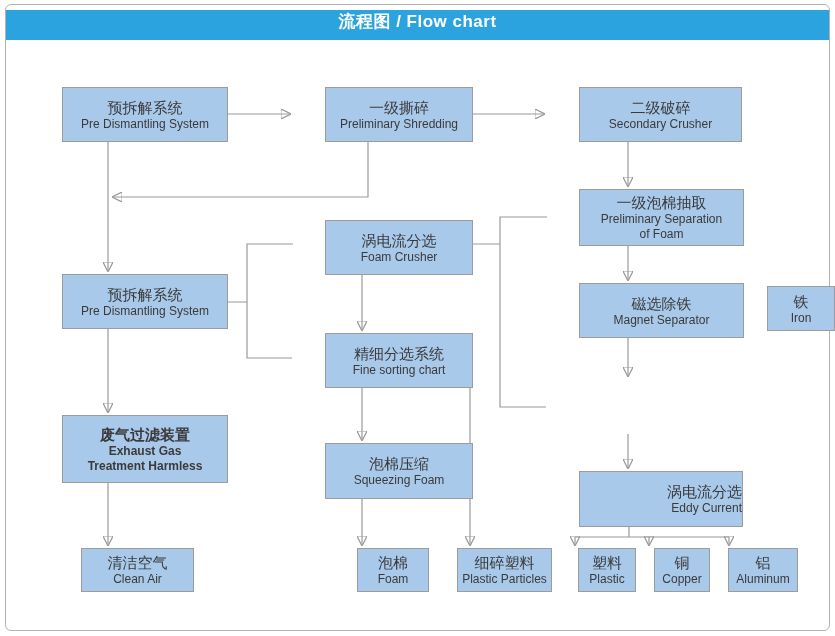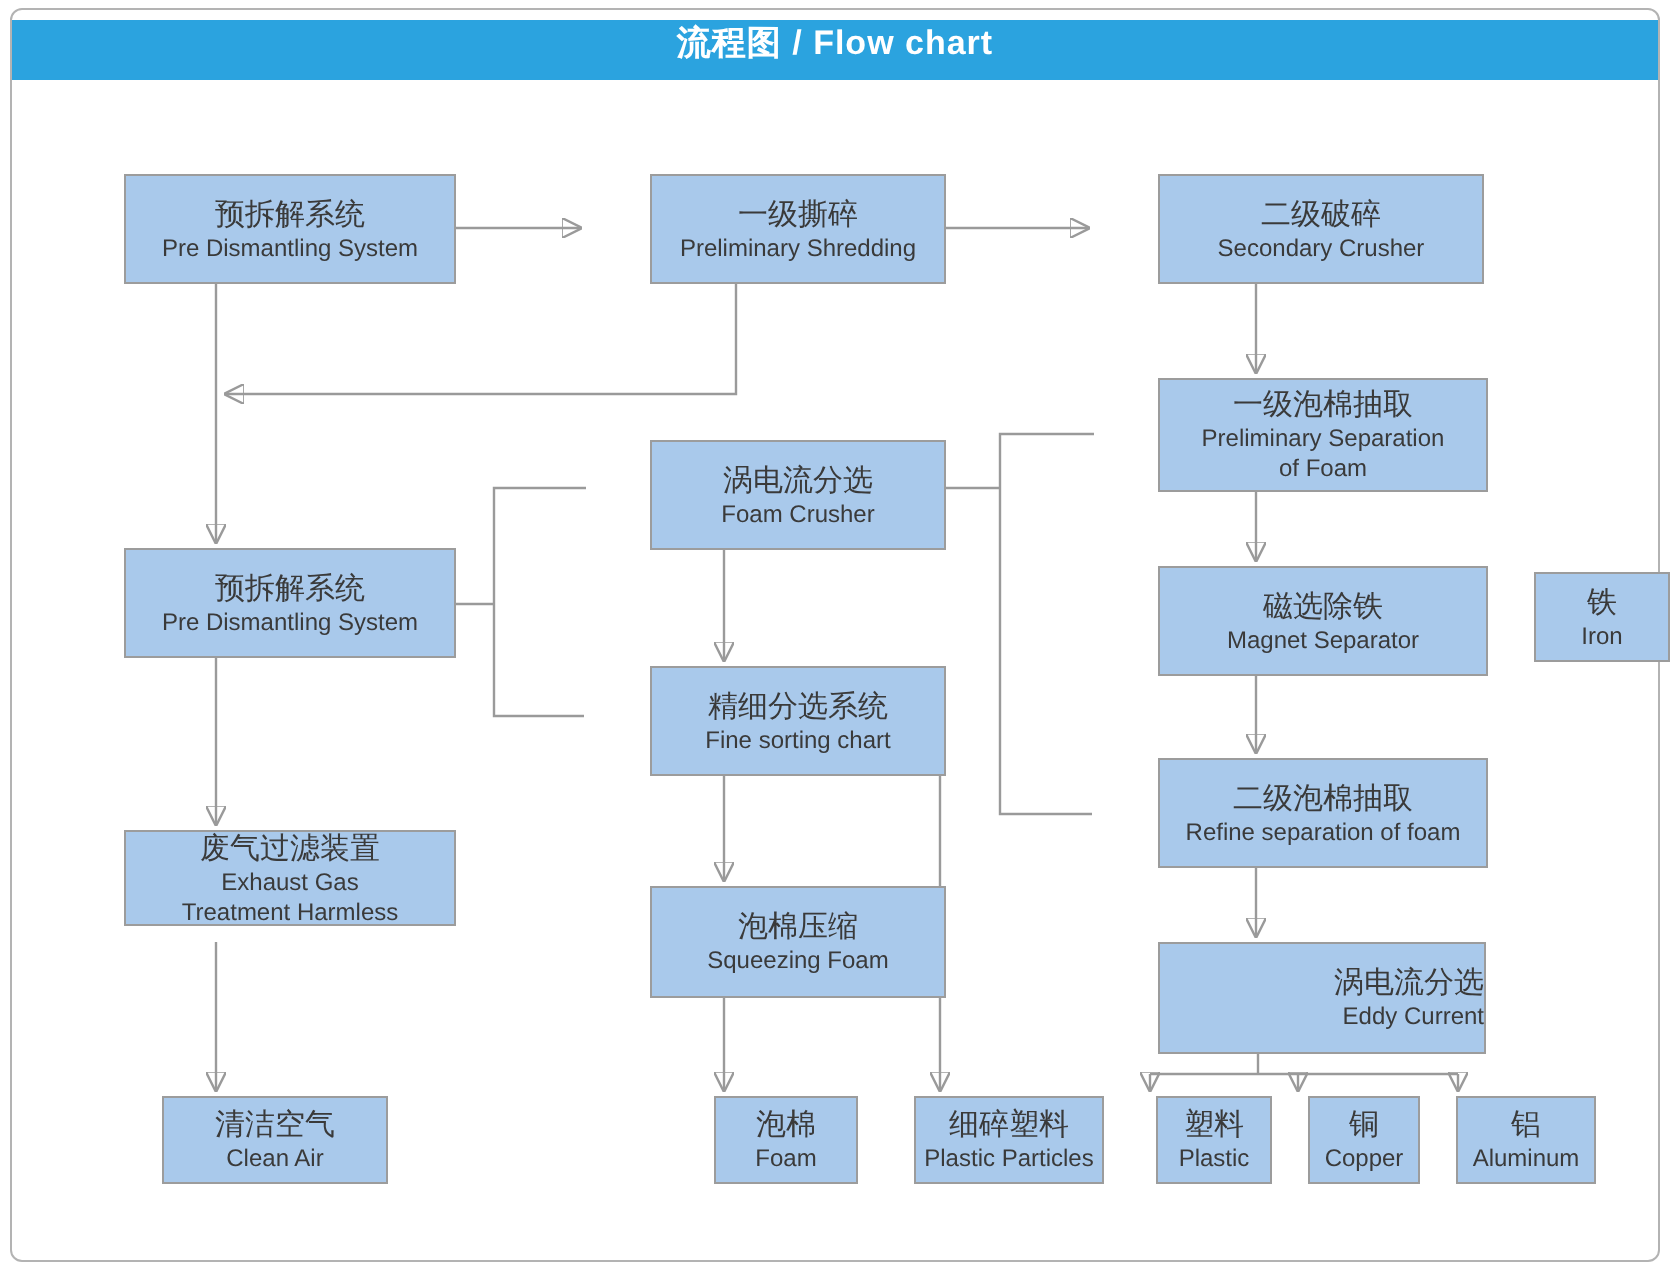--- a/index.html
+++ b/index.html
@@ -98,25 +98,21 @@
     <div class="en">Magnet Separator</div>
   </div>
   <div class="node" style="left:735px;top:286px;width:68px;height:45px;">
     <div class="zh">铁</div>
     <div class="en">Iron</div>
   </div>
   <div class="node" style="left:293px;top:333px;width:148px;height:55px;">
     <div class="zh">精细分选系统</div>
     <div class="en">Fine sorting chart</div>
   </div>
-  <div class="node" style="left:547px;top:379px;width:165px;height:55px;">
-    <div class="zh">二级泡棉抽取</div>
-    <div class="en">Refine separation of foam</div>
-  </div>
-  <div class="node" style="left:30px;top:415px;width:166px;height:48px;">
+  <div class="node" style="left:30px;top:415px;width:166px;height:68px;font-weight:bold;">
     <div class="zh">废气过滤装置</div>
     <div class="en">Exhaust Gas
 Treatment Harmless</div>
   </div>
   <div class="node" style="left:293px;top:443px;width:148px;height:56px;">
     <div class="zh">泡棉压缩</div>
     <div class="en">Squeezing Foam</div>
   </div>
   <div class="node" style="left:547px;top:471px;width:164px;height:56px;align-items:flex-end;">
     <div class="zh">涡电流分选</div>

